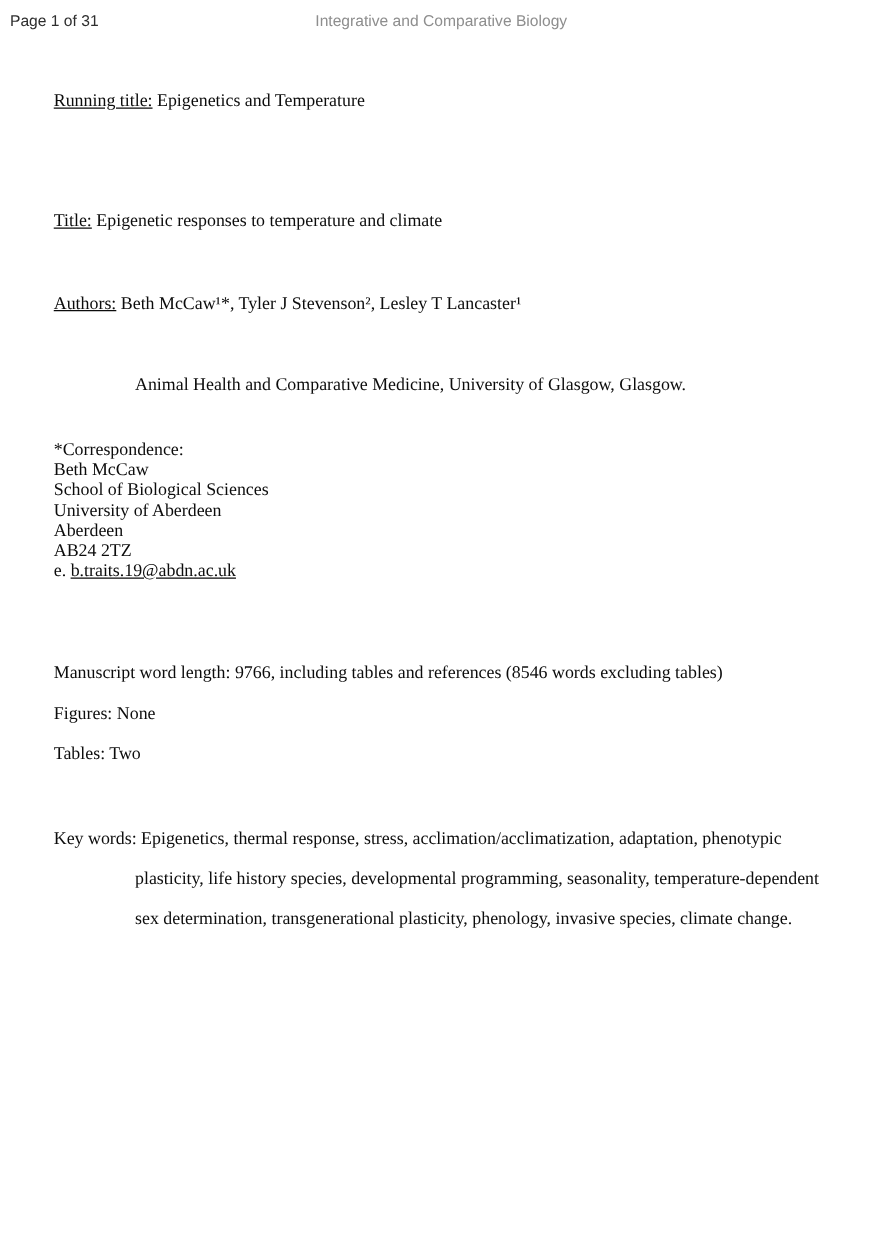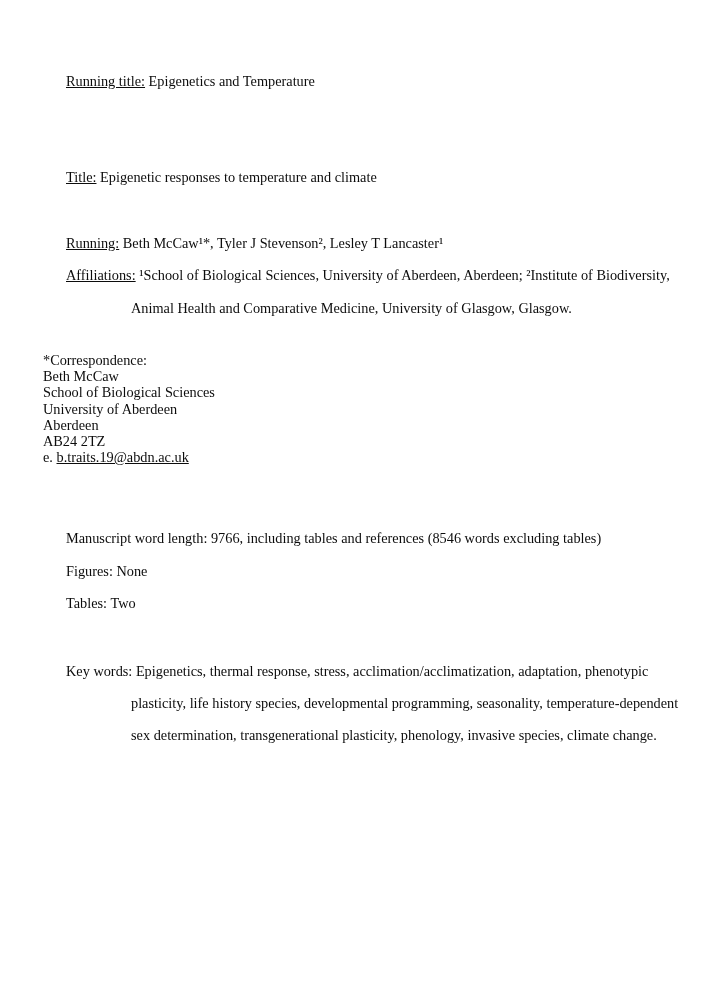--- a/index.html
+++ b/index.html
@@ -37,61 +37,60 @@
     left: 0;
     right: 0;
     top: 0;
     text-align: center;
     color: #8e8e8e;
   }
   .line {
     position: absolute;
     left: 43px;
     white-space: nowrap;
-    margin-left: 23px;
   }
   .indent {
     left: 108px;
   }
   .u {
     text-decoration: underline;
   }
   .corr-block {
     position: absolute;
     left: 43px;
     top: 352px;
     line-height: 16.2px;
     white-space: nowrap;
   }
 </style>
 </head>
 <body>
 
 <div class="page">
 
+  <div class="header">
+    <span class="page-num">Page 1 of 31</span>
+    <span class="journal">Integrative and Comparative Biology</span>
+  </div>
 
   <p class="line" style="top:59px">
     <span class="u">Running title:</span>
     <span>Epigenetics and Temperature</span>
   </p>
 
   <p class="line" style="top:155px">
     <span class="u">Title:</span>
     <span>Epigenetic responses to temperature and climate</span>
   </p>
 
   <p class="line" style="top:221px">
-    <span class="u">Running:</span>
+    <span class="u">Authors:</span>
     <span>Beth McCaw¹*, Tyler J Stevenson², Lesley T Lancaster¹</span>
   </p>
 
-  <p class="line" style="top:253px">
-    <span class="u">Affiliations:</span>
-    <span>¹School of Biological Sciences, University of Aberdeen, Aberdeen; ²Institute of Biodiversity,</span>
-  </p>
 
   <p class="line indent" style="top:286px">
     <span>Animal Health and Comparative Medicine, University of Glasgow, Glasgow.</span>
   </p>
 
   <div class="corr-block">
     <div>*Correspondence:</div>
     <div>Beth McCaw</div>
     <div>School of Biological Sciences</div>
     <div>University of Aberdeen</div>

